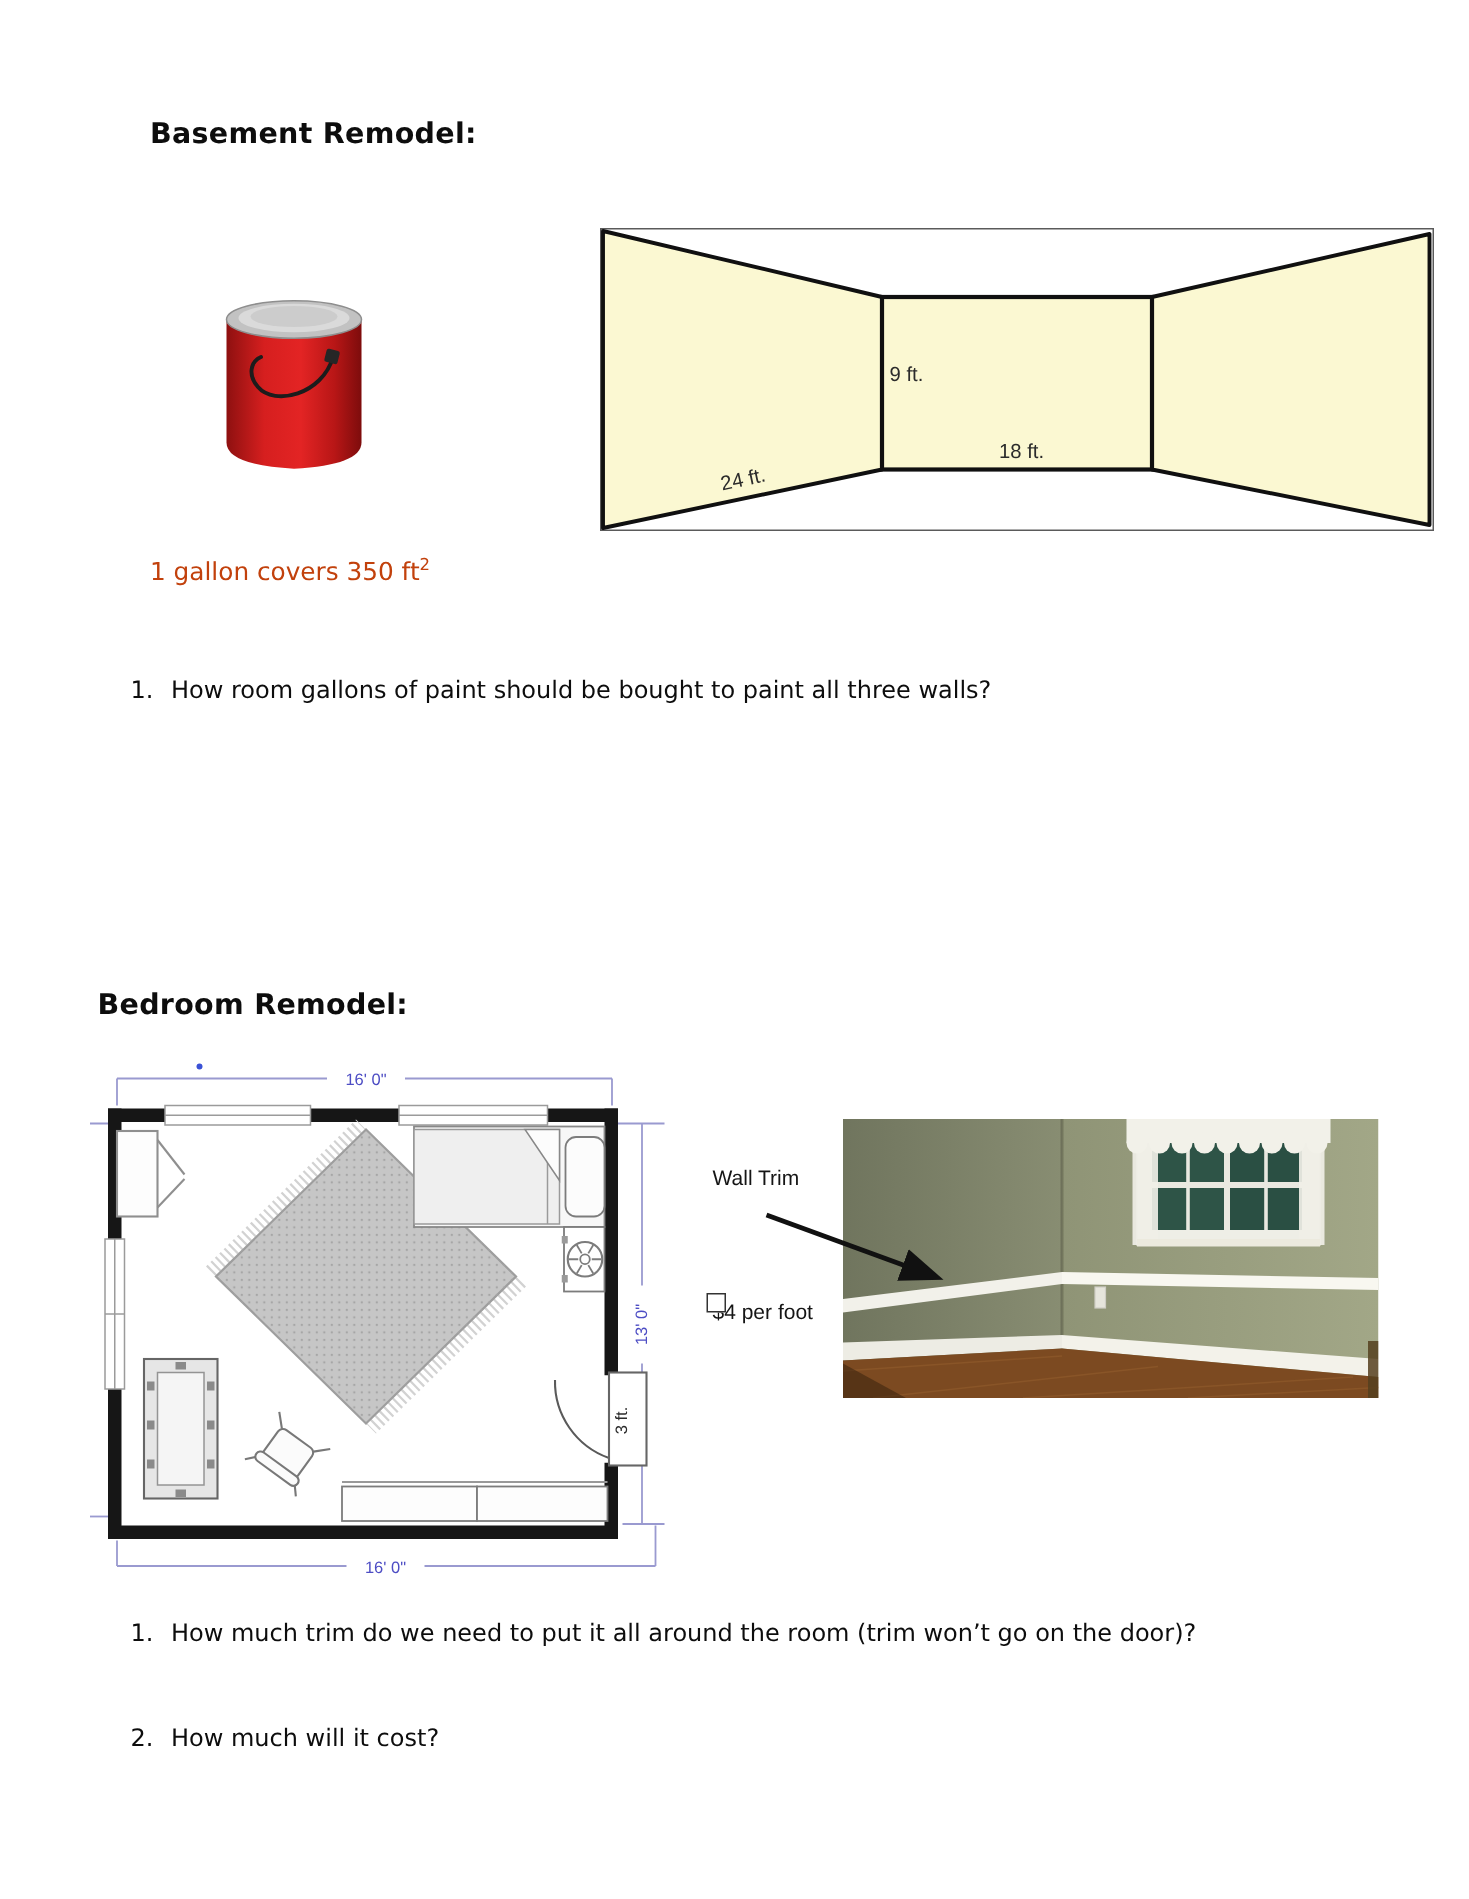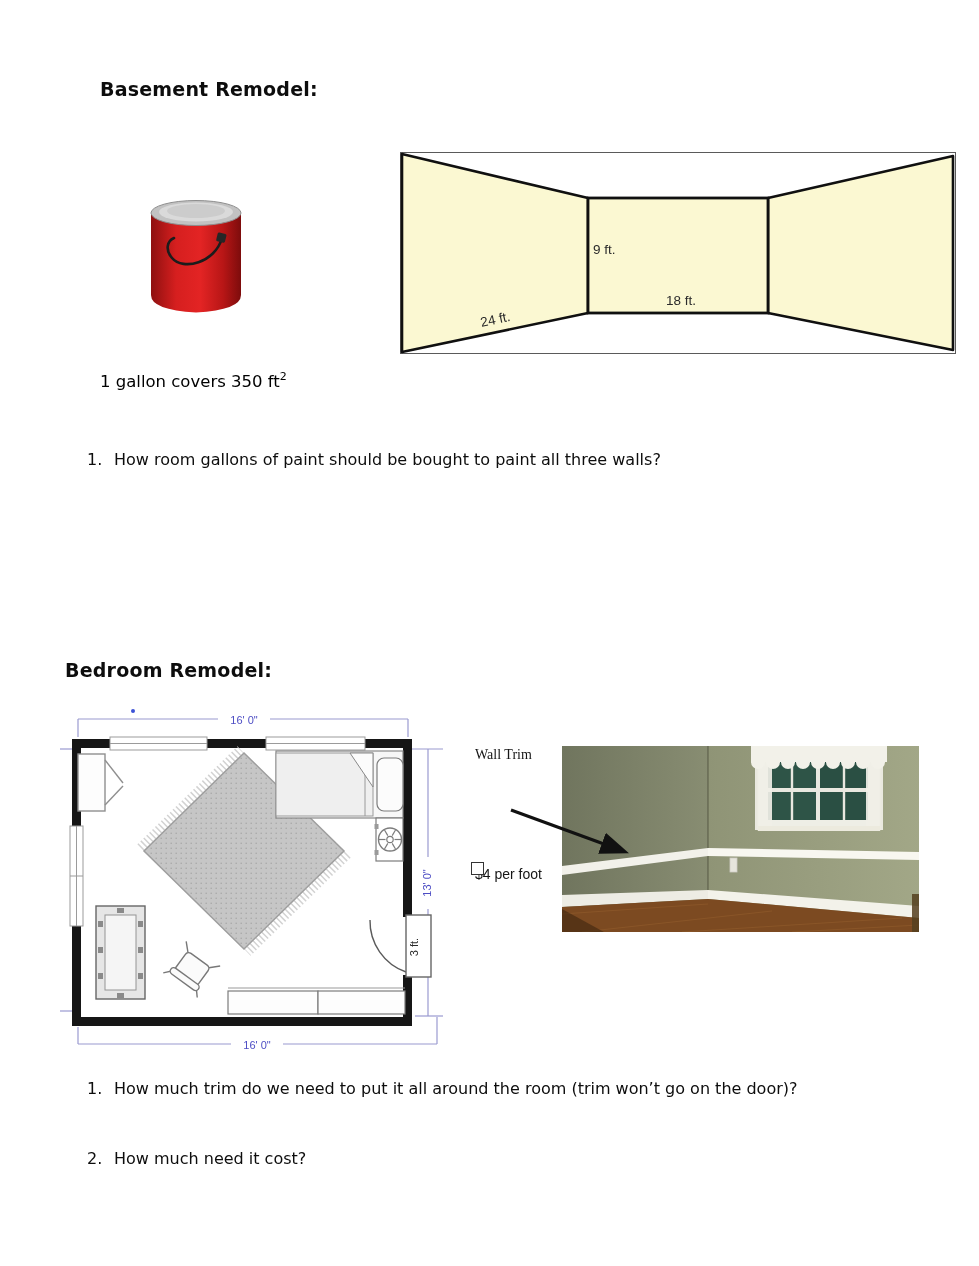--- a/index.html
+++ b/index.html
@@ -1,20 +1,20 @@
 <!DOCTYPE html>
 <html><head>
 <meta charset="utf-8">
 <style>
   html,body{margin:0;padding:0;background:#fff;}
   #page{position:relative;width:979px;height:1266px;background:#ffffff;overflow:hidden;
         font-family:"DejaVu Sans",sans-serif;color:#111;margin-top:21px;}
   .abs{position:absolute;}
   .h-title{font-size:19px;font-weight:bold;color:#0d0d0d;letter-spacing:.2px;}
-  .note{font-size:16.5px;color:#000000;}
+  .note{font-size:16.5px;color:#c2410c;}
   .note sup{font-size:11px;}
   .question{display:flex;font-size:16px;color:#0d0d0d;}
   .qnum{width:27px;flex:0 0 auto;}
   .qtext{flex:1;}
   .annot{font-family:"Liberation Sans",sans-serif;font-size:14px;color:#151515;}
   .checkbox-glyph{width:11px;height:11px;border:1.6px solid #333;background:#fff;}
   svg text{font-family:"Liberation Sans",sans-serif;}
   .dimtext{fill:#4d4dc4;font-size:11px;}
   .diaglabel{fill:#2b2b2b;font-size:13.5px;}
 </style>
@@ -241,35 +241,35 @@
       <line x1="20" y1="186" x2="210" y2="165"></line>
       <line x1="120" y1="186" x2="340" y2="172"></line>
       <line x1="230" y1="186" x2="357" y2="179"></line>
     </g>
     <polygon points="0,163 42,186 0,186" fill="#38220e" opacity="0.55"></polygon>
     <rect x="350" y="148" width="7" height="38" fill="#55401f" opacity="0.85"></rect>
 
     <rect x="168" y="112" width="7" height="14" fill="#e6e5dc" stroke="#cfcec5" stroke-width="0.8"></rect>
   </svg>
 
-  <div class="abs annot" style="left:475px;top:726px;font-family:Liberation Serif, serif;">Wall Trim</div>
+  <div class="abs annot" style="left:475px;top:756px;">Wall Trim</div>
   <div class="abs annot" style="left:475px;top:845px;">$4 per foot</div>
   <div class="abs checkbox-glyph" style="left:471px;top:841px;"></div>
 
   <svg class="abs" style="left:505px;top:783px;" width="135" height="60" viewBox="0 0 135 60">
     <defs>
       <marker id="ah" markerWidth="10" markerHeight="8" refX="7" refY="3.5" orient="auto">
         <polygon points="0,0 9,3.5 0,7" fill="#111111"></polygon>
       </marker>
     </defs>
     <line x1="6" y1="6" x2="118" y2="47" stroke="#111111" stroke-width="3.2" marker-end="url(#ah)"></line>
   </svg>
 
   <div class="abs question" style="left:87px;top:1058px;width:830px;">
     <span class="qnum">1.</span>
     <span class="qtext">How much trim do we need to put it all around the room (trim won’t go on the door)?</span>
   </div>
   <div class="abs question" style="left:87px;top:1128px;width:700px;">
     <span class="qnum">2.</span>
-    <span class="qtext">How much need it cost?</span>
+    <span class="qtext">How much will it cost?</span>
   </div>
 
 </div>
 
 </body></html>

